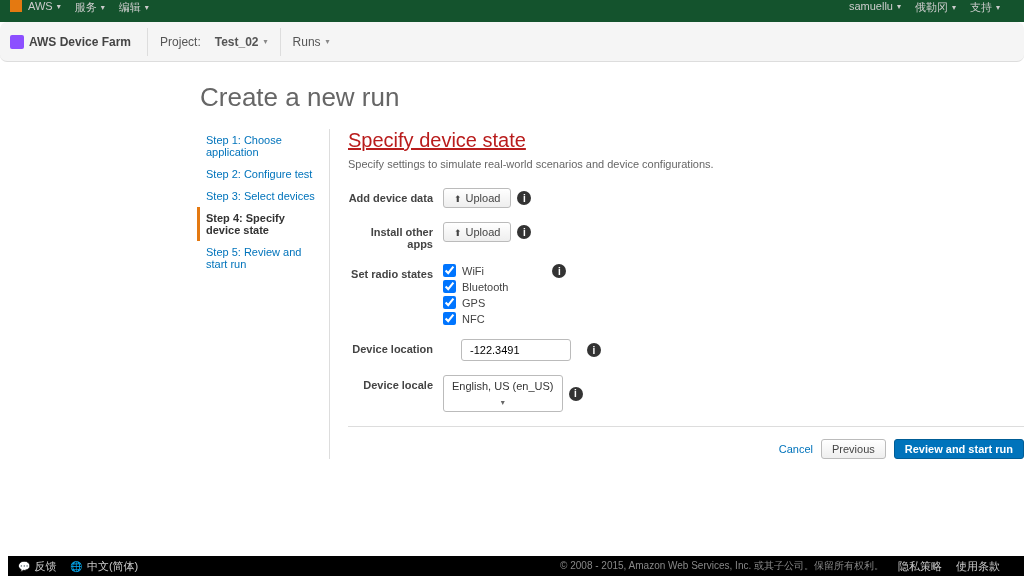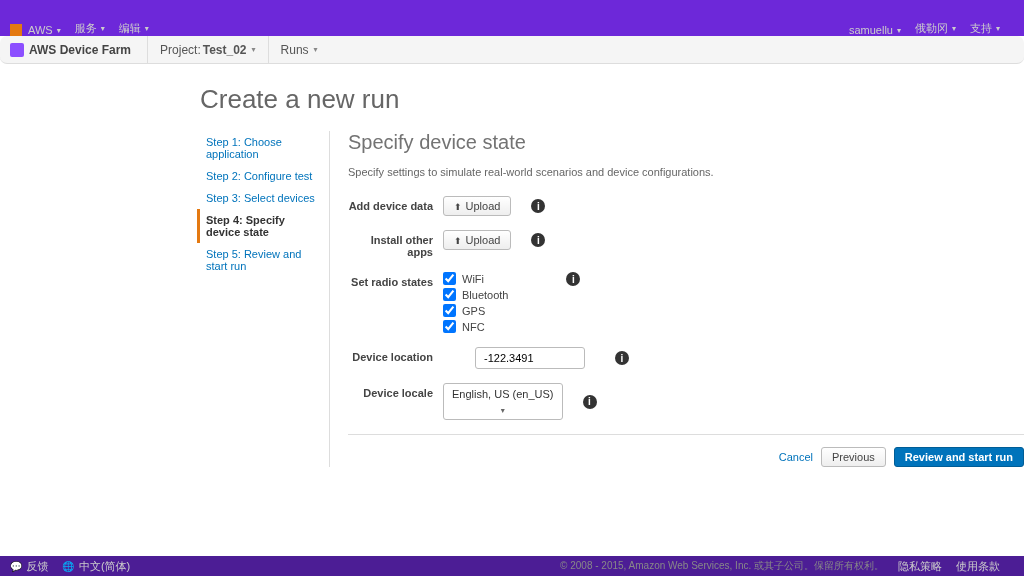--- a/index.html
+++ b/index.html
@@ -1,51 +1,51 @@
 <!DOCTYPE html>
 <html><head>
 <meta charset="utf-8">
 <style>
 * { margin:0; padding:0; box-sizing:border-box; font-family:"Helvetica Neue",Arial,sans-serif; }
 body { background:#fff; font-size:12px; color:#333; }
-.topbar { background:#6d28d9; height:36px; display:flex; align-items:flex-end; padding:0 10px; color:#ccc; font-size:11px; }
+.topbar { background:#14532d; height:22px; display:flex; align-items:flex-start; padding:0 10px; color:#ccc; font-size:11px; }
 .topbar .cube { width:12px; height:12px; background:#e47911; margin-right:6px; }
 .topbar .item { margin-right:14px; cursor:pointer; display:flex; align-items:center; }
 .topbar .item .caret { margin-left:4px; font-size:8px; }
 .topbar .spacer { flex:1; }
-.svcbar { background:#f5f5f5; border-bottom:1px solid #ddd; height:28px; display:flex; align-items:center; padding:0 10px; font-size:12px;border-radius:7px; }
+.svcbar { background:#f5f5f5; border-bottom:1px solid #ddd; height:40px; display:flex; align-items:center; padding:0 10px; font-size:12px;border-radius:7px; }
 .svcbar .svcicon { width:14px; height:14px; background:#8c4fff; border-radius:2px; margin-right:5px; }
 .svcbar .svcname { font-weight:bold; color:#444; margin-right:16px; }
 .svcbar .crumb { padding:0 12px; border-left:1px solid #ddd; color:#555; height:28px; display:flex; align-items:center; }
 .svcbar .crumb .caret { margin-left:5px; font-size:8px; color:#888; }
 .page { max-width:840px; margin:20px auto 0 200px; }
 .title { font-size:26px; font-weight:300; color:#666; margin-bottom:16px; }
 .layout { display:flex; }
 .steps { width:130px; border-right:1px solid #ddd; padding-right:8px; }
 .steps .step { color:#0073bb; font-size:11px; padding:5px 0 5px 6px; cursor:pointer; }
 .steps .step.active { color:#333; font-weight:bold; border-left:3px solid #e47911; margin-left:-3px; }
 .main { flex:1; padding-left:18px; }
-.h2 { font-size:20px; font-weight:400; color:#737373; margin-bottom:12px; }
+.h2 { font-size:20px; font-weight:400; color:#b91c1c; margin-bottom:6px;text-decoration:underline; }
 .sub { font-size:11px; color:#666; margin-bottom:18px; }
 .row { display:flex; align-items:flex-start; margin-bottom:14px; }
 .lbl { width:95px; text-align:right; font-size:11px; font-weight:bold; color:#444; padding-top:4px; padding-right:10px; }
-.ctrl { display:flex; align-items:center; gap:20px; }
+.ctrl { display:flex; align-items:center; gap:6px; }
 .btn { background:linear-gradient(#fff,#eee); border:1px solid #bbb; border-radius:3px; padding:3px 10px; font-size:11px; color:#444; cursor:pointer; display:inline-flex; align-items:center; gap:4px; }
 .btn.primary { background:#0073bb; border-color:#005d96; color:#fff; font-weight:bold;text-align:center; }
 .btn.default { }
 .info { width:14px; height:14px; border-radius:50%; background:#333; color:#fff; font-size:10px; display:inline-flex; align-items:center; justify-content:center; font-weight:bold; cursor:pointer; }
 .checks { display:flex; flex-direction:column; gap:3px; font-size:11px; color:#444; }
 .checks label { display:flex; align-items:center; gap:6px; }
 .checks input { margin:0; }
 .tin { border:1px solid #bbb; border-radius:3px; padding:4px 8px; font-size:11px; width:110px; }
 .sel { border:1px solid #bbb; border-radius:3px; padding:4px 8px; font-size:11px; background:#fff; display:inline-flex; align-items:center; gap:6px; cursor:pointer;flex-direction:column; }
 .sel .caret { font-size:8px; color:#666; }
 .actions { border-top:1px solid #ddd; margin-top:8px; padding-top:12px; display:flex; justify-content:flex-end; gap:8px; align-items:center; }
 .link { color:#0073bb; font-size:11px; cursor:pointer; }
-.botbar { position:fixed; bottom:0; left:0; right:0; background:#4c1d95; height:20px; display:flex; align-items:center; padding:0 10px; color:#ccc; font-size:11px; }
+.botbar { position:fixed; bottom:0; left:8px; right:0; background:#000000; height:20px; display:flex; align-items:center; padding:0 10px; color:#ccc; font-size:11px; }
 .botbar .item { margin-right:14px; cursor:pointer; display:flex; align-items:center; gap:4px; }
 .botbar .spacer { flex:1; }
 .botbar .copy { color:#888; font-size:10px; margin-right:14px; }
 .up-ico::before { content:"⬆"; font-size:9px; }
 .bubble::before { content:"💬"; font-size:10px; }
 .globe::before { content:"🌐"; font-size:10px; }
 </style>
 </head>
 <body>
 
@@ -76,21 +76,21 @@
       <span>支持</span>
       <span class="caret">▾</span>
     </div>
 </div>
 
 <div class="svcbar">
   <div class="svcicon"></div>
   <div class="svcname">AWS Device Farm</div>
   <div class="crumb">
     <span>Project: </span>
-    <b style="margin-left:2px">Test_02</b>
+    <b style="margin-left:14px">Test_02</b>
     <span class="caret">▾</span>
   </div>
   <div class="crumb">
     <span>Runs</span>
       <span class="caret">▾</span>
   </div>
 </div>
 
 <div class="page">
   <div class="title">Create a new run</div>

